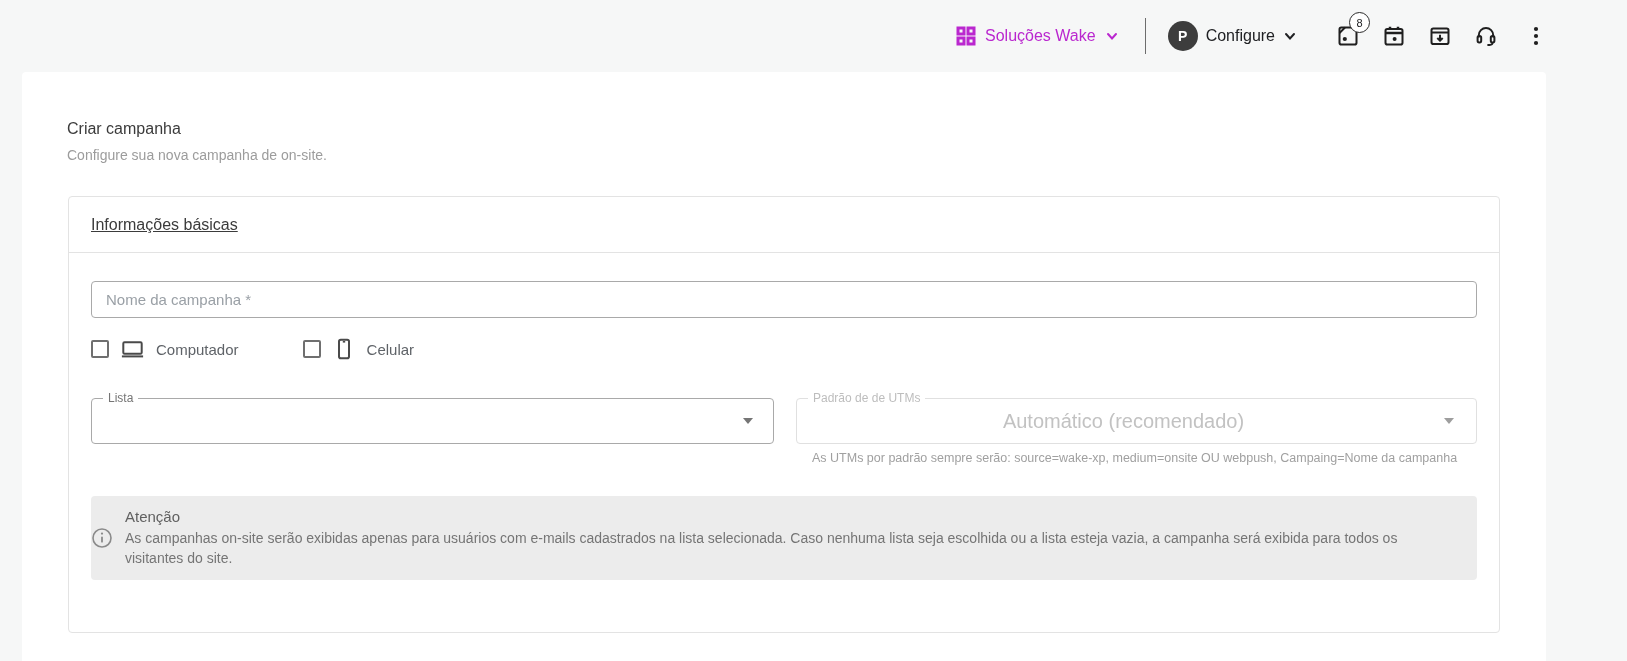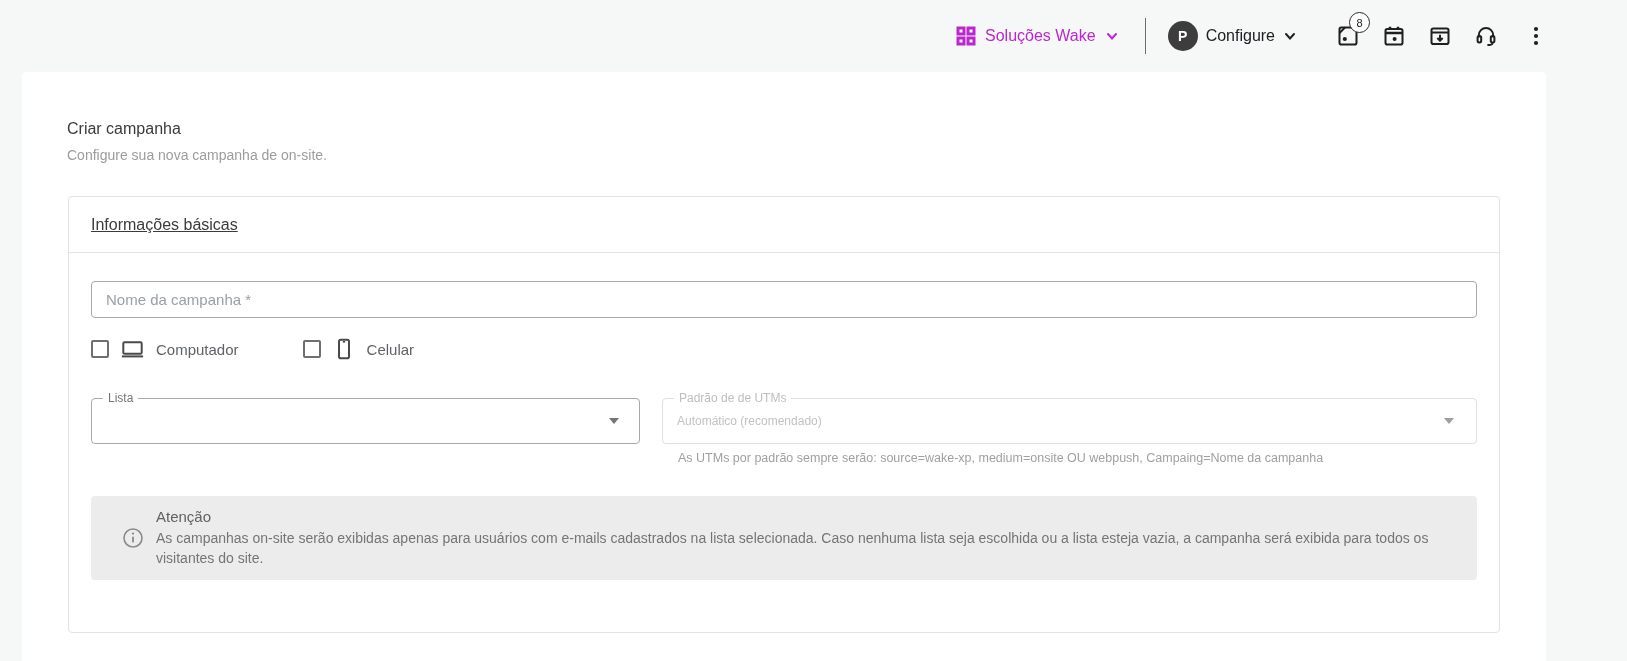--- a/index.html
+++ b/index.html
@@ -70,43 +70,43 @@
     flex:0 0 auto;
   }
   .device-option .dev-icon { color:#4a4a4a; display:flex; }
   .device-name { font-size:15px; color:#5f6368; }
   
   .selects-row { margin-top:37px; display:flex; gap:22px; align-items:flex-start; }
   .select-box {
     position:relative; height:46px; border:1px solid #a9a9a9; border-radius:4px;
     background:#fff; cursor:pointer;
   }
-  .select-lista { width:549px; }
+  .select-lista { width:683px; }
   .select-utm-col { flex:1; }
   .select-utm { width:100%; cursor:default; border-color:#e0e0e0; }
   .float-label {
     position:absolute; top:-8px; left:11px; background:#fff; padding:0 5px;
     font-size:12px; color:#757575; line-height:15px;
   }
   .select-utm .float-label { color:#bdbdbd; }
   .select-value {
-    display:block; line-height:44px; padding:0 40px 0 14px; font-size:12px;
-    color:#c2c2c2; white-space:nowrap; overflow:hidden;
+    display:block; line-height:44px; padding:0 40px 0 14px; font-size:20px;
+    color:#c2c2c2; white-space:nowrap; overflow:hidden;text-align:center;
   }
   .drop-arrow {
     position:absolute; right:20px; top:50%; margin-top:-3px;
     width:0; height:0; border-left:5.5px solid transparent; border-right:5.5px solid transparent;
     border-top:6.5px solid #757575;
   }
   .select-utm .drop-arrow { border-top-color:#9e9e9e; right:22px; }
   .helper-text { margin-top:7px; padding-left:16px; font-size:12.5px; color:#a0a0a0; }
   
   .alert {
     margin-top:31px; background:#ececec; border-radius:4px; height:84px;
-    display:flex; align-items:center; gap:12px; padding:0 24px 0 31px;
+    display:flex; align-items:center; gap:12px; padding:0 24px 0 0;
   }
   .alert .info-wrap { color:#8a8a8a; display:flex; flex:0 0 auto; }
   .alert-title { font-size:15px; font-weight:500; color:#616161; }
   .alert-text { margin-top:3px; font-size:14px; line-height:20px; color:#757575; max-width:1295px; }
   svg { display:block; }
 </style>
 </head>
 <body>
 
 <div class="header">

